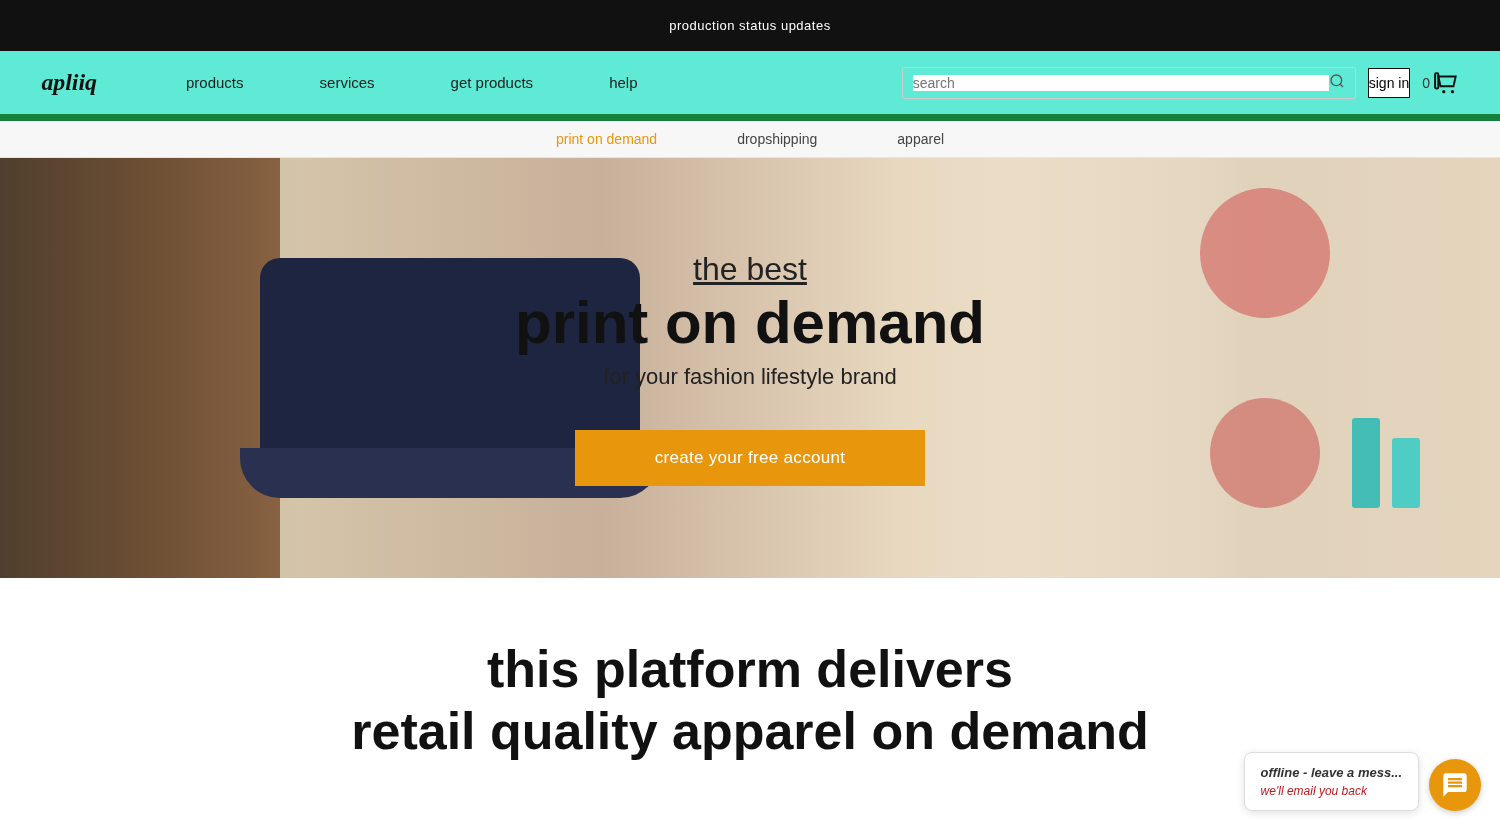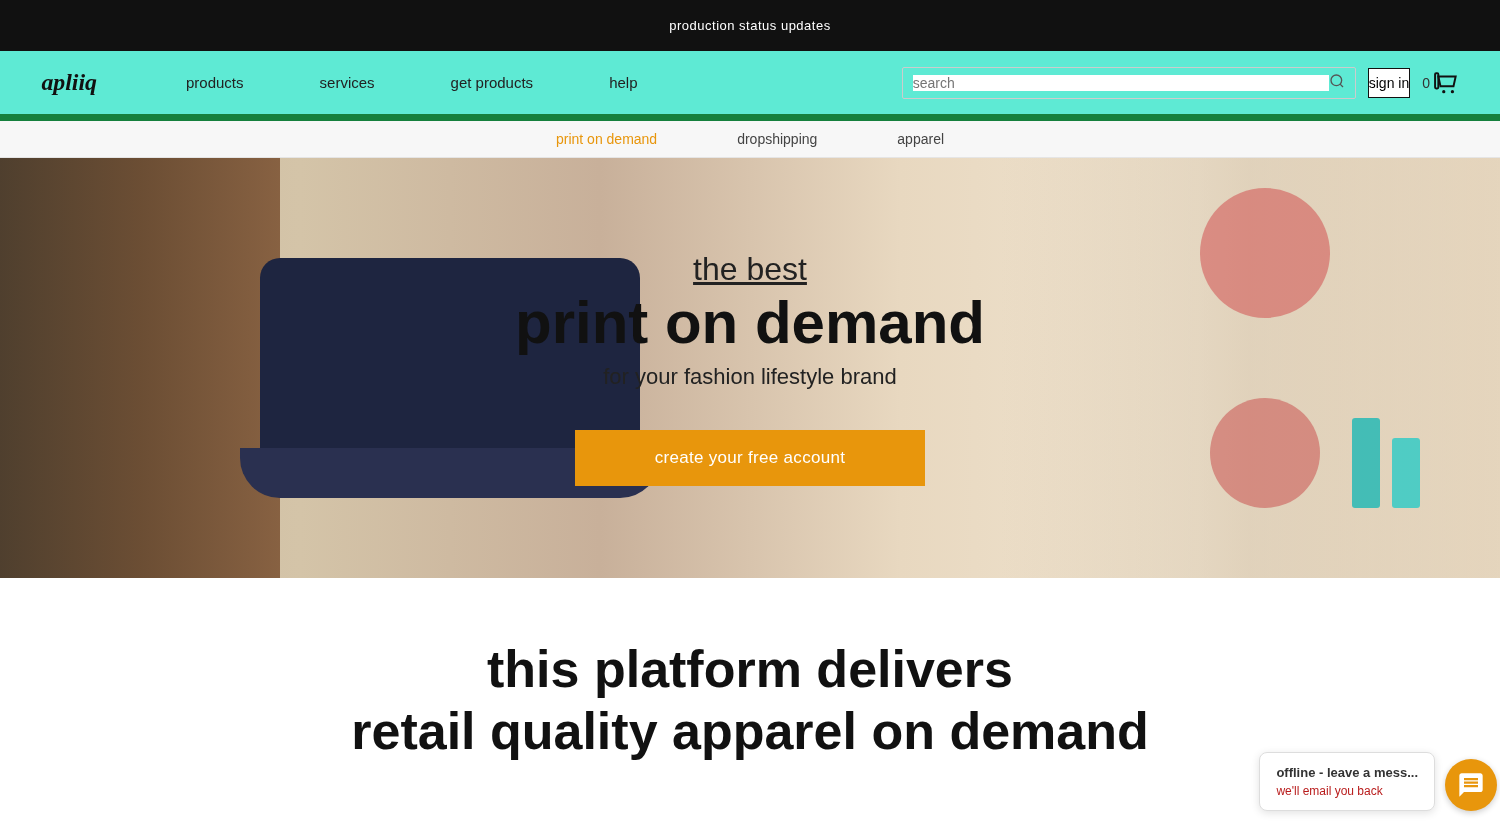--- a/index.html
+++ b/index.html
@@ -249,25 +249,26 @@
       font-size: 18px;
       color: #333;
       max-width: 700px;
       margin: 0 auto 40px;
     }
 
     
     .chat-widget {
       position: fixed;
       bottom: 20px;
-      right: 3px;
+      right: 19px;
       display: flex;
       align-items: flex-end;
       gap: 10px;
       z-index: 100;
+      font-style: italic;
     }
     .chat-bubble {
       background: #fff;
       border: 1px solid #ddd;
       border-radius: 8px;
       padding: 12px 16px;
       max-width: 220px;
       box-shadow: 0 2px 8px rgba(0,0,0,0.12);
     }
     .chat-bubble-title {

